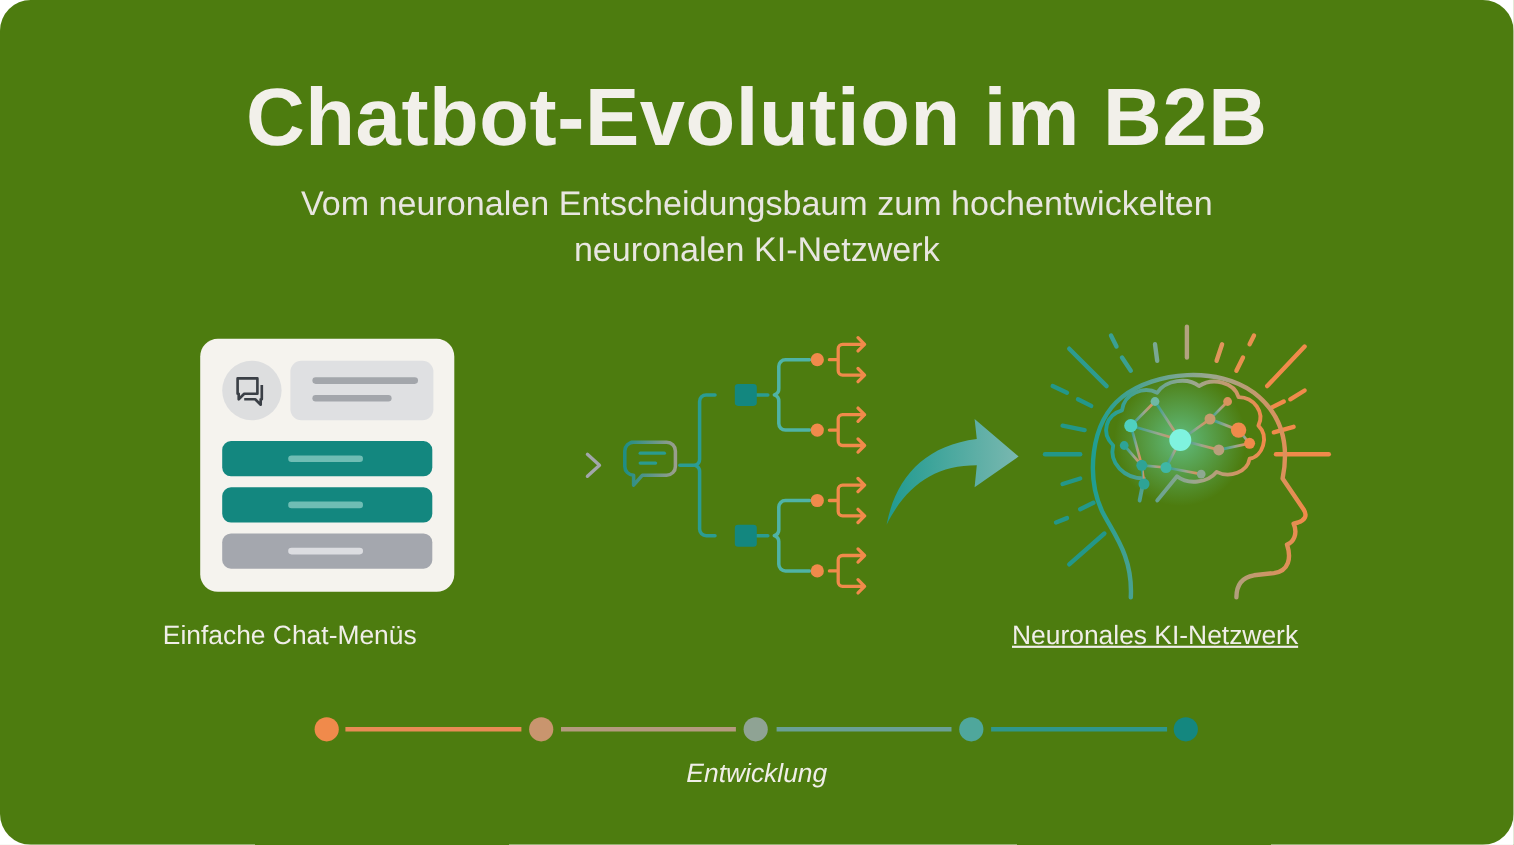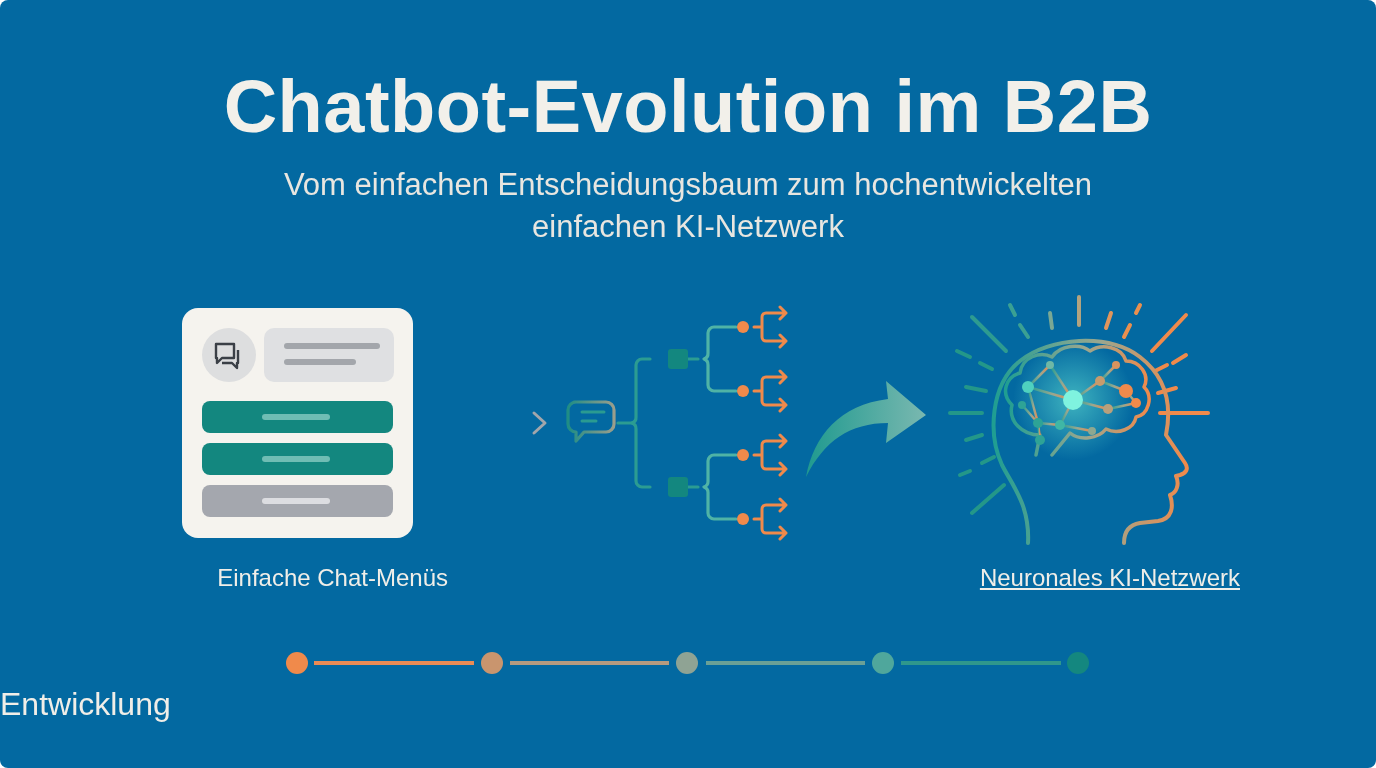--- a/index.html
+++ b/index.html
@@ -1,47 +1,47 @@
 <!DOCTYPE html>
 <html><head>
 <meta charset="utf-8">
 <style>
   html, body { margin:0; padding:0; background:#ffffff; }
   body { width:1376px; height:768px; overflow:hidden; position:relative; font-family:"Liberation Sans", "DejaVu Sans", sans-serif; }
-  .card { position:absolute; left:0; top:0; width:1376px; height:768px; background:#0369a1; border-radius:8px; overflow:hidden; }
+  .card { position:absolute; left:0; top:0; width:1376px; height:768px; background:#4d7c0f; border-radius:28px; overflow:hidden; }
   .title { position:absolute; left:0; width:1376px; top:62px; text-align:center; color:#f2f0ea; font-weight:bold; font-size:74px; letter-spacing:0.5px; line-height:90px; }
   .subtitle { position:absolute; left:0; width:1376px; top:164px; text-align:center; color:#e8e6e0; font-size:31px; line-height:42px; }
-  .stage-label { position:absolute; top:562px; color:#f0eee8; font-size:24px; line-height:32px; text-align:right; }
+  .stage-label { position:absolute; top:562px; color:#f0eee8; font-size:24px; line-height:32px; text-align:left; }
   .lbl1 { left:148px; width:300px; }
   .lbl2 { left:538px; width:300px; }
   .lbl3 { left:920px; width:320px;text-decoration:underline; }
   
   .menu-card { position:absolute; left:182px; top:308px; width:231px; height:230px; background:#f5f3ee; border-radius:16px; }
   .avatar { position:absolute; left:20px; top:20px; width:54px; height:54px; border-radius:50%; background:#dddedf; }
   .bubble { position:absolute; left:82px; top:20px; width:130px; height:54px; background:#dfe0e2; border-radius:10px; }
   .bubble-line { position:absolute; height:6px; border-radius:3px; background:#a3a6ab; }
   .opt { position:absolute; left:20px; width:191px; height:32px; border-radius:8px; }
   .opt .bar { position:absolute; left:60px; top:13px; width:68px; height:6px; border-radius:3px; }
   .opt1 { top:93px; background:#13877f; }
   .opt2 { top:135px; background:#13877f; }
   .opt3 { top:177px; background:#a4a7ae; }
   .opt1 .bar, .opt2 .bar { background:#6fbdb4; }
   .opt3 .bar { background:#dcdde1; }
   svg { position:absolute; overflow:visible; }
-  .timeline-label { position:absolute; top:688px; left:0; width:1376px; color:#f0eee8; font-size:32px; line-height:32px; }
+  .timeline-label { position:absolute; top:688px; left:0; width:1376px; text-align:center; color:#f0eee8; font-size:24px; line-height:32px;font-style:italic; }
 </style>
 </head>
 <body>
 
 <div class="card">
 
   <div class="title">Chatbot-Evolution im B2B</div>
   <div class="subtitle">
-    <div>Vom einfachen Entscheidungsbaum zum hochentwickelten</div>
-    <div>einfachen KI-Netzwerk</div>
+    <div>Vom neuronalen Entscheidungsbaum zum hochentwickelten</div>
+    <div>neuronalen KI-Netzwerk</div>
   </div>
 
   <div class="menu-card">
     <div class="avatar">
       <svg width="54" height="54" viewBox="0 0 54 54">
         <path d="M14 16 h18 v14 h-12 l-5 5 v-5 h-1 z" fill="none" stroke="#3a3f46" stroke-width="2.4" stroke-linejoin="round"></path>
         <path d="M36 22 v13 h-1 v5 l-5 -5 h-10" fill="none" stroke="#3a3f46" stroke-width="2.4" stroke-linejoin="round"></path>
       </svg>
     </div>
     <div class="bubble">

